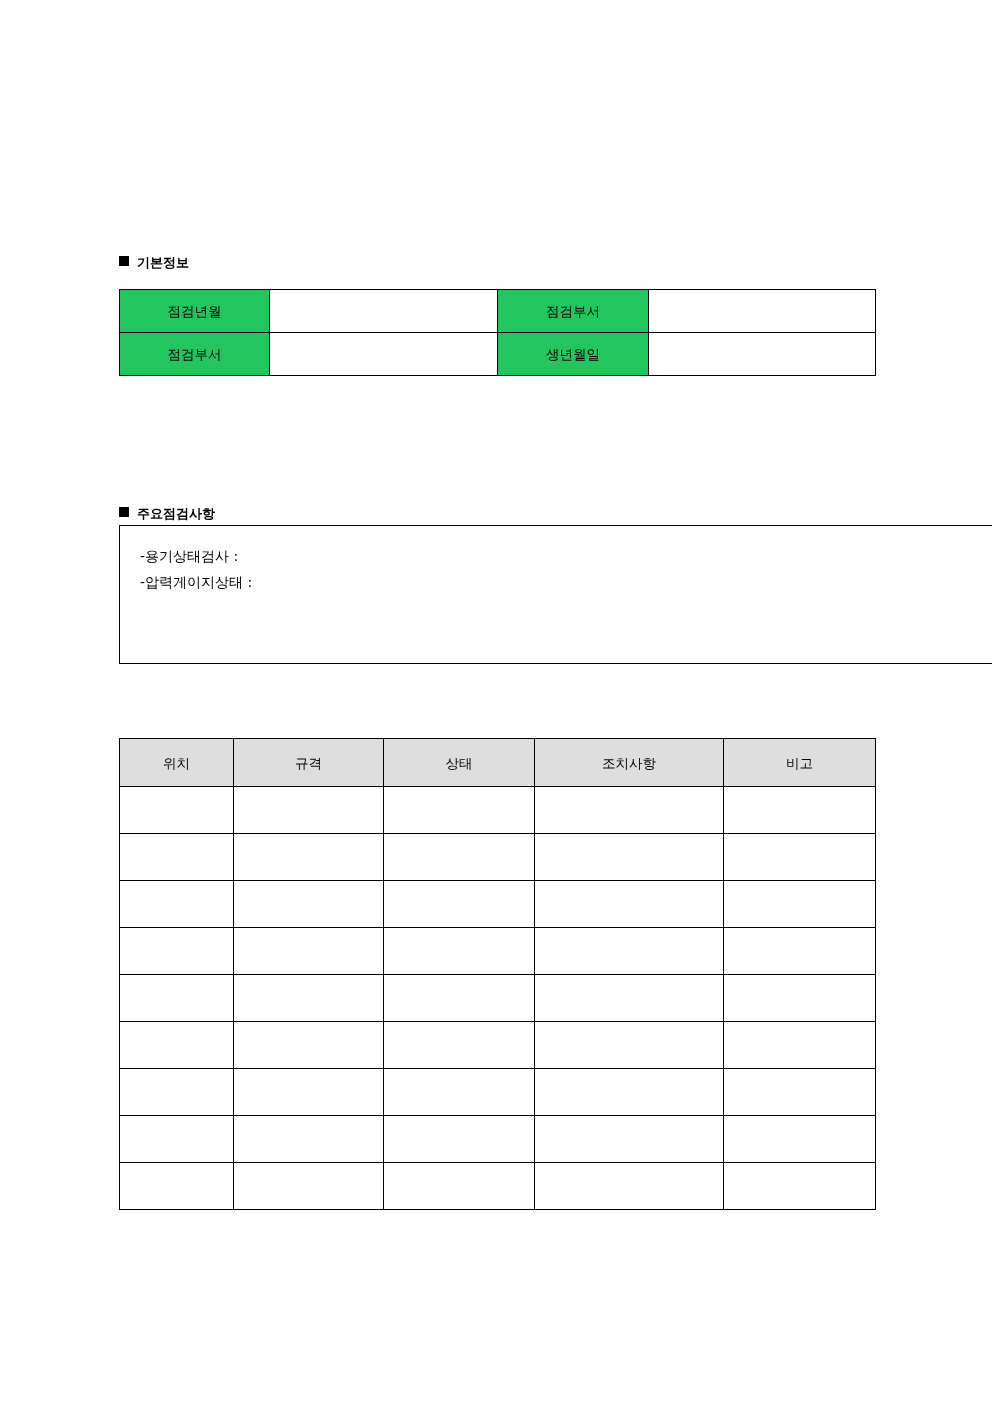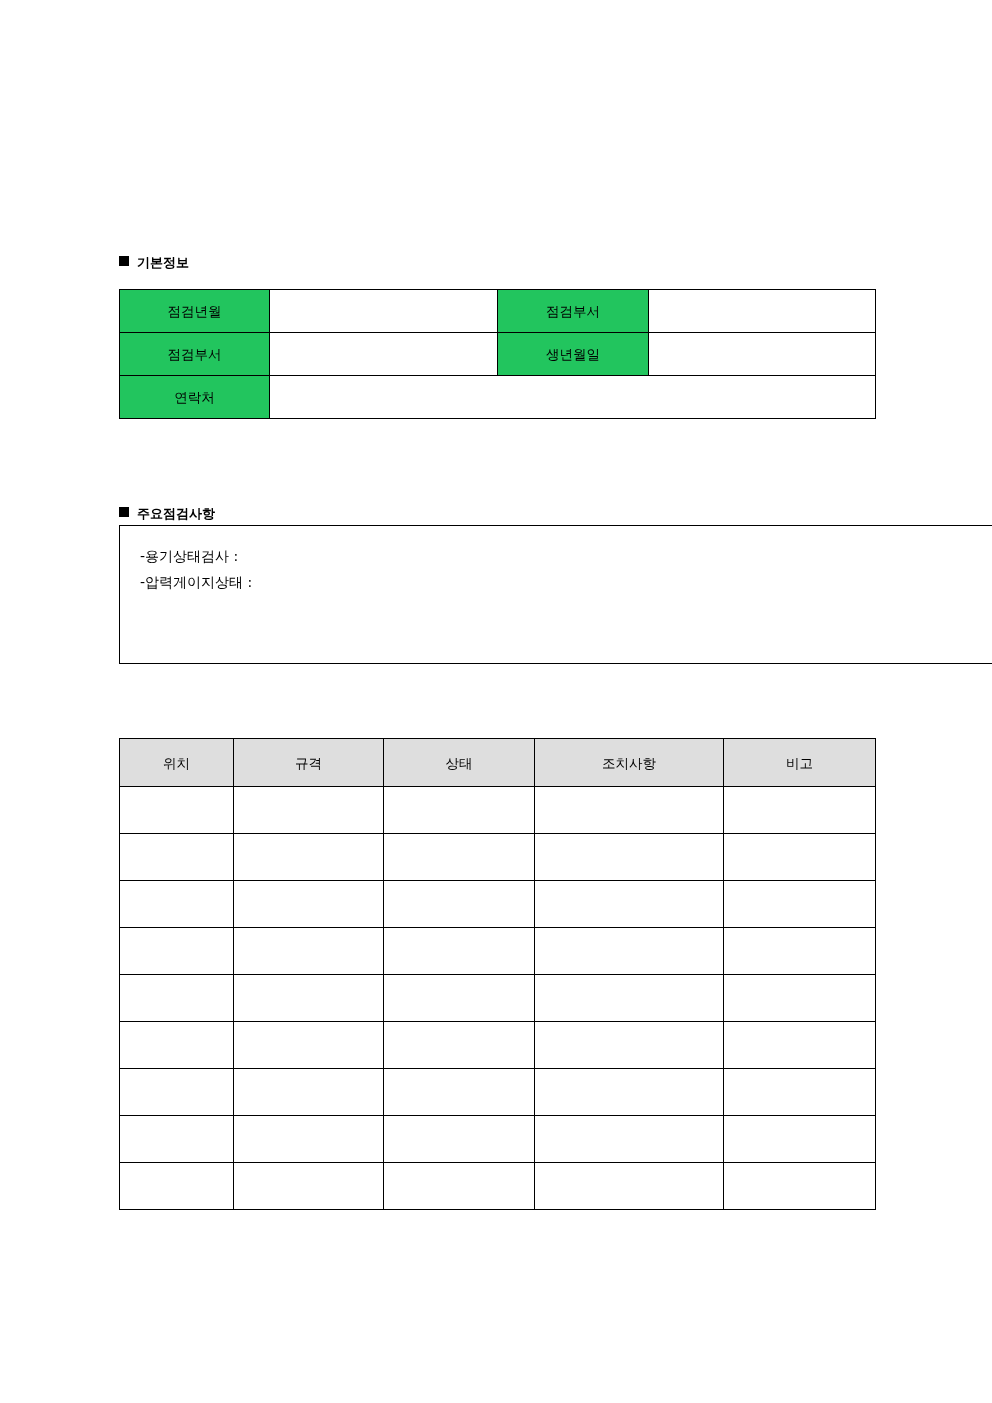--- a/index.html
+++ b/index.html
@@ -149,24 +149,20 @@
         <td></td>
         <td class="label">점검부서</td>
         <td></td>
       </tr>
       <tr>
         <td class="label">점검부서</td>
         <td></td>
         <td class="label">생년월일</td>
         <td></td>
       </tr>
-      <tr>
-        <td class="label">연락처</td>
-        <td colspan="3"></td>
-      </tr>
     </tbody>
   </table>
 
   <div class="section-heading" id="heading-main">
     <span class="bullet"></span><span>주요점검사항</span>
   </div>
 
   <div id="notes-box">
     <ul id="notes-list">
       <li>-용기상태검사 :</li>

